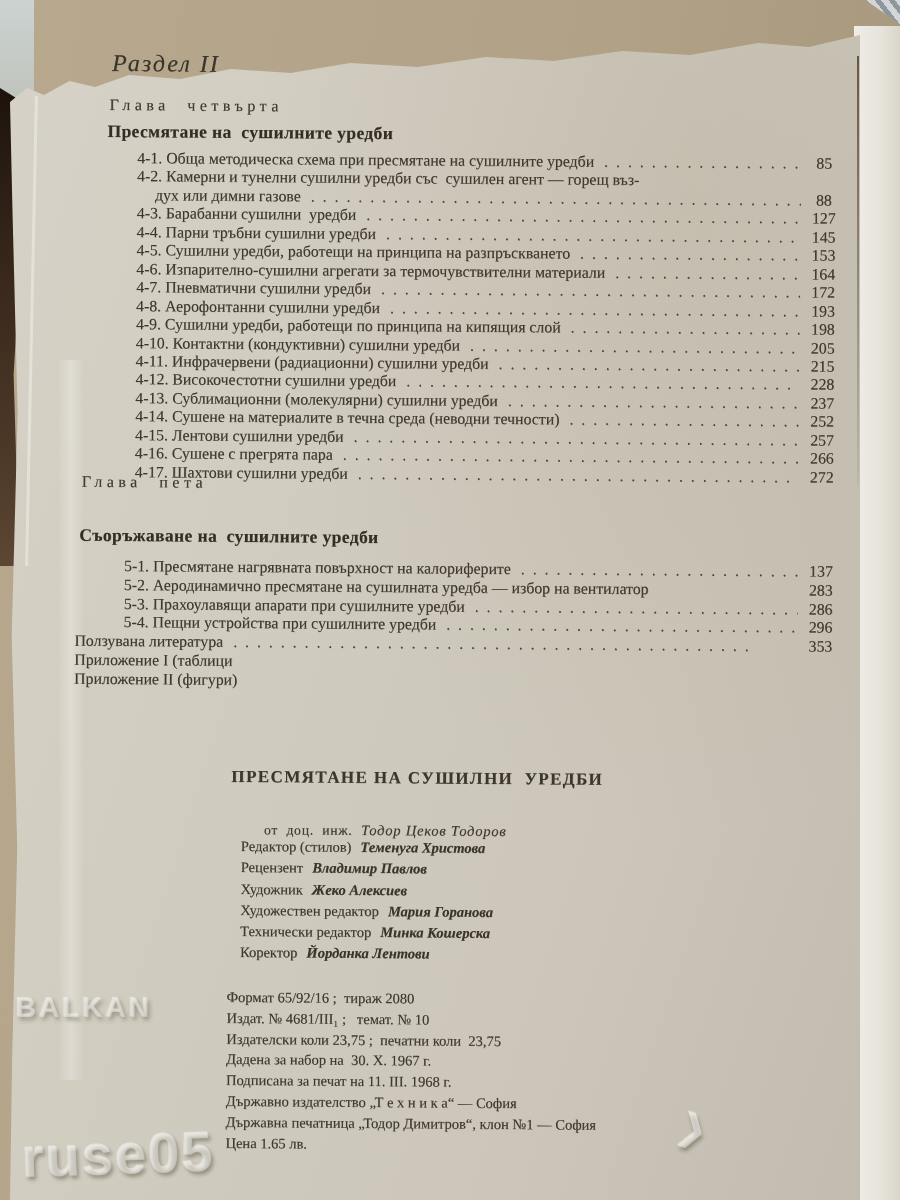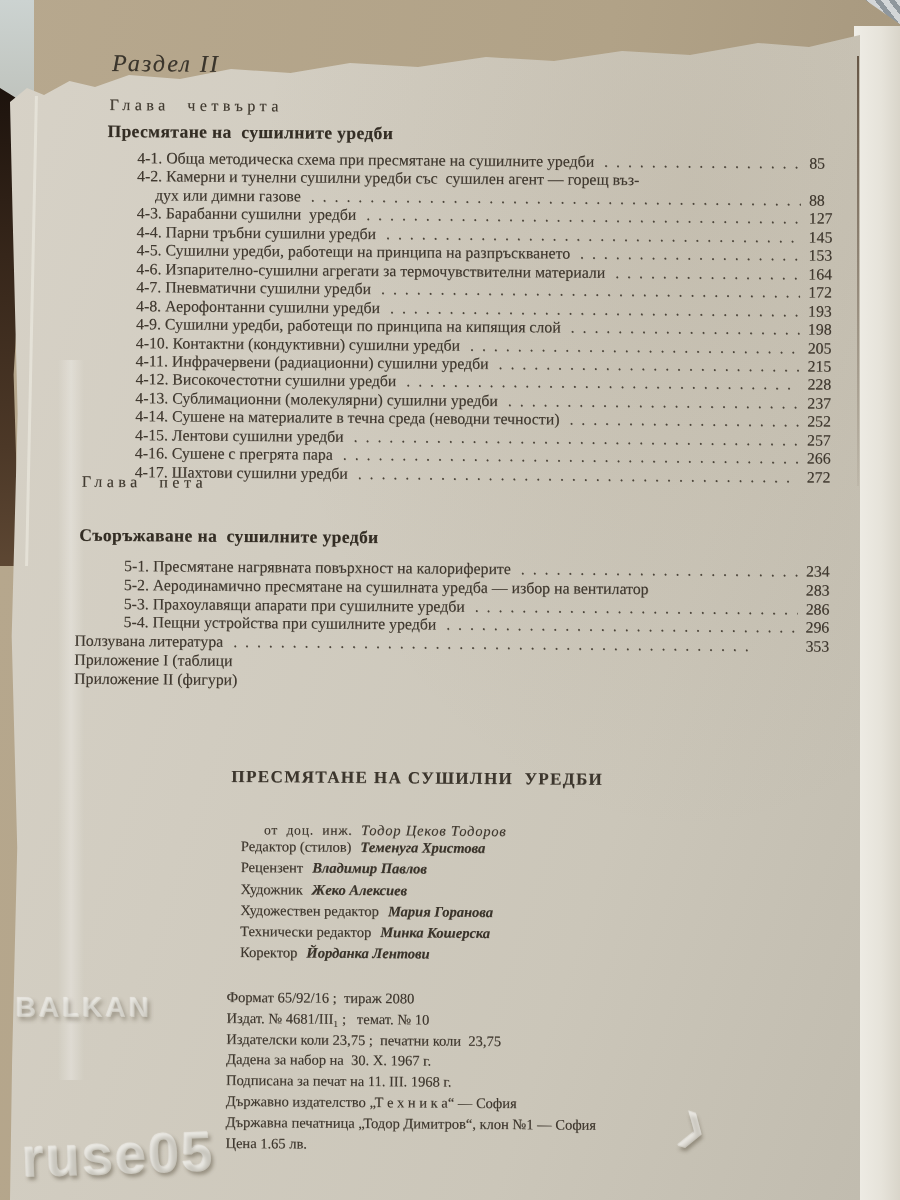--- a/index.html
+++ b/index.html
@@ -58,21 +58,21 @@
   #l4{left:138px;top:149px;width:702px;}
   #l5{left:128px;top:557px;width:712px;}
   #lb{left:79px;top:632px;width:761px;}
   .row{display:flex;align-items:baseline;line-height:18.45px;}
   #l5 .row,#lb .row{line-height:18.8px;}
   .t-label{flex:none;white-space:pre;}
   .t-dots{flex:1 1 0;min-width:0;overflow:hidden;white-space:nowrap;
     margin:0 8px 0 10px;color:#4a4338;}
   .t-dots::before{letter-spacing:2px;
     content:".  .  .  .  .  .  .  .  .  .  .  .  .  .  .  .  .  .  .  .  .  .  .  .  .  .  .  .  .  .  .  .  .  .  .  .  .  .  .  .  .  .  .  .";}
-  .t-page{flex:none;min-width:30px;text-align:left;}
+  .t-page{flex:none;min-width:30px;text-align:center;}
   .indent{padding-left:18px;}
 
   .col-title{left:237px;top:766px;font-size:17px;font-weight:bold;
     letter-spacing:1.4px;color:#3c362d;white-space:pre;}
   .byline{left:245px;top:804px;font-size:13.5px;letter-spacing:0.8px;white-space:pre;}
   .byline .t-name{font-style:italic;font-size:14.5px;}
   #credits{left:247px;top:835px;font-size:14.5px;line-height:21.3px;}
   .credit .t-role{margin-right:9px;white-space:pre;}
   .credit .t-name{font-style:italic;font-weight:bold;color:#3a342b;white-space:pre;}
   #printinfo{left:234px;top:986px;font-size:14.5px;line-height:20.8px;}
@@ -205,21 +205,21 @@
         </div>
       </div>
 
     <div class="kicker" id="k5">Глава пета</div>
     <div class="chap-title" id="t5">Съоръжаване на  сушилните уредби</div>
     <div class="toc" id="l5">
 
     <div class="row">
           <span class="t-label">5-1. Пресмятане нагрявната повърхност на калориферите</span>
           <span class="t-dots"></span>
-          <span class="t-page">234</span>
+          <span class="t-page">137</span>
         </div>
         <div class="row">
           <span class="t-label">5-2. Аеродинамично пресмятане на сушилната уредба — избор на вентилатор</span>
           <span class="t-dots" style="visibility: hidden;"></span>
           <span class="t-page">283</span>
         </div>
         <div class="row">
           <span class="t-label">5-3. Прахоулавящи апарати при сушилните уредби</span>
           <span class="t-dots"></span>
           <span class="t-page">286</span>

